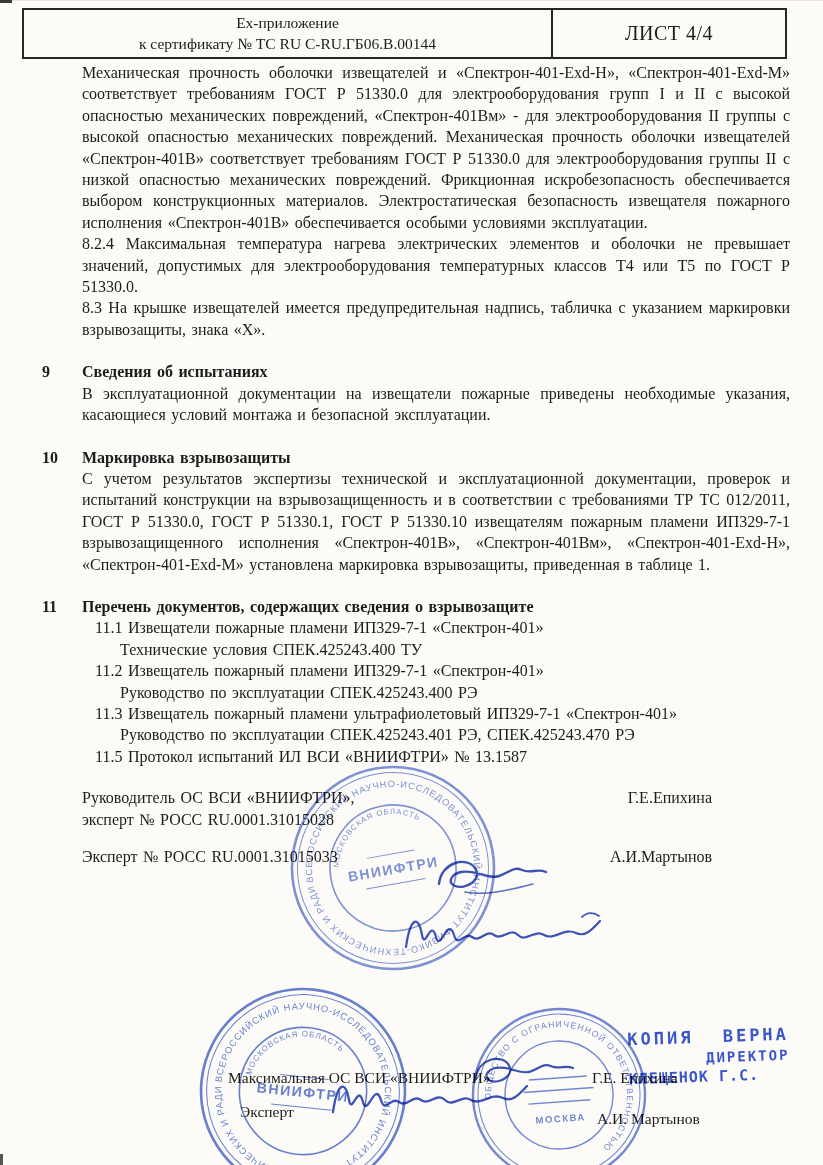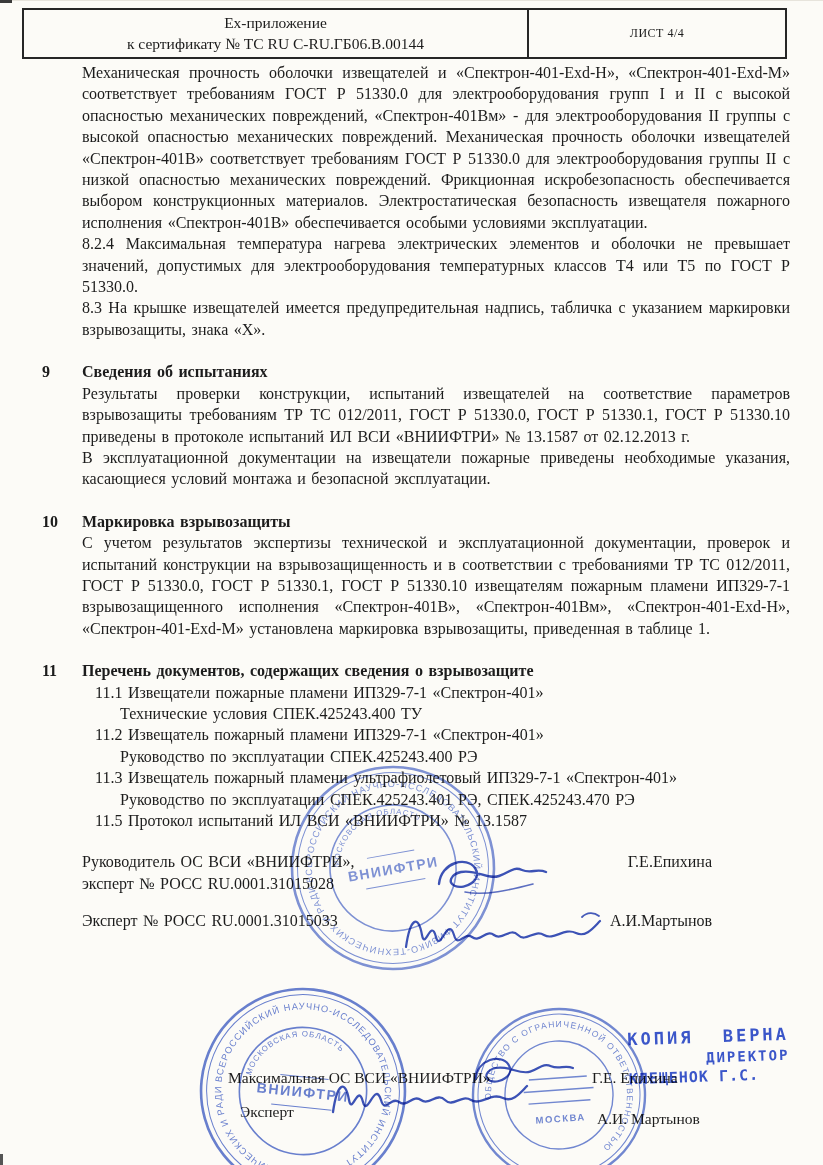--- a/index.html
+++ b/index.html
@@ -12,21 +12,21 @@
     color:#1c1c1c;
     overflow:hidden;
   }
   .scan-top-line { position:absolute; left:0; top:0; width:823px; height:1px; background:#e7e4dc; }
   .scan-mark-tl { position:absolute; left:0; top:0; width:12px; height:3px; background:#3a3a3a; }
   .scan-mark-bl { position:absolute; left:0; top:1154px; width:3px; height:11px; background:#555; }
 
   
   .hdr { position:absolute; left:22px; top:8px; width:765px; display:flex; border:2px solid #262626; background:transparent; }
   .hdr-left { flex:1; border-right:2px solid #262626; text-align:center; padding:2px 4px 3px; font-size:15.5px; line-height:21px; }
-  .hdr-right { width:256px; display:flex; align-items:center; justify-content:center; font-size:12px; letter-spacing:0.5px; }
+  .hdr-right { width:232px; display:flex; align-items:center; justify-content:center; font-size:20px; letter-spacing:0.5px; }
 
   
   .content {
     position:absolute; left:82px; top:62px; width:708px;
     font-size:16px; line-height:21.4px; text-align:justify; word-spacing:1.5px;
   }
   p.para { margin:0; }
   .sec { margin-top:21px; }
   .sec-head { position:relative; font-weight:bold; text-align:left; }
   .sec-num { position:absolute; left:-40px; top:0; }
@@ -84,21 +84,20 @@
 
     <p class="para">Механическая прочность оболочки извещателей и «Спектрон-401-Exd-H», «Спектрон-401-Exd-M» соответствует требованиям ГОСТ Р 51330.0 для электрооборудования групп I и II с высокой опасностью механических повреждений, «Спектрон-401Вм» - для электрооборудования II группы с высокой опасностью механических повреждений. Механическая прочность оболочки извещателей «Спектрон-401В» соответствует требованиям ГОСТ Р 51330.0 для электрооборудования группы II с низкой опасностью механических повреждений. Фрикционная искробезопасность обеспечивается выбором конструкционных материалов. Электростатическая безопасность извещателя пожарного исполнения «Спектрон-401В» обеспечивается особыми условиями эксплуатации.</p>
     <p class="para">8.2.4 Максимальная температура нагрева электрических элементов и оболочки не превышает значений, допустимых для электрооборудования температурных классов Т4 или Т5 по ГОСТ Р 51330.0.</p>
     <p class="para">8.3 На крышке извещателей имеется предупредительная надпись,  табличка с указанием маркировки взрывозащиты, знака «Х».</p>
 
     <div class="sec">
       <div class="sec-head">
         <span class="sec-num">9</span>
         <span>Сведения об испытаниях</span>
       </div>
-      <p class="para">Результаты проверки конструкции,  испытаний извещателей на соответствие параметров взрывозащиты требованиям ТР ТС 012/2011, ГОСТ Р 51330.0, ГОСТ Р 51330.1, ГОСТ Р 51330.10 приведены  в  протоколе испытаний ИЛ ВСИ «ВНИИФТРИ» № 13.1587 от 02.12.2013 г.</p>
       <p class="para">В эксплуатационной документации на извещатели пожарные приведены необходимые указания, касающиеся условий монтажа и безопасной эксплуатации.</p>
     </div>
 
     <div class="sec">
       <div class="sec-head">
         <span class="sec-num">10</span>
         <span>Маркировка взрывозащиты</span>
       </div>
       <p class="para">С учетом результатов экспертизы технической и эксплуатационной документации, проверок и испытаний конструкции на взрывозащищенность и в соответствии с требованиями ТР ТС 012/2011, ГОСТ Р 51330.0, ГОСТ Р 51330.1, ГОСТ Р 51330.10 извещателям пожарным пламени ИП329-7-1 взрывозащищенного исполнения «Спектрон-401В», «Спектрон-401Вм», «Спектрон-401-Exd-H», «Спектрон-401-Exd-M» установлена маркировка взрывозащиты, приведенная в таблице 1.</p>
     </div>

